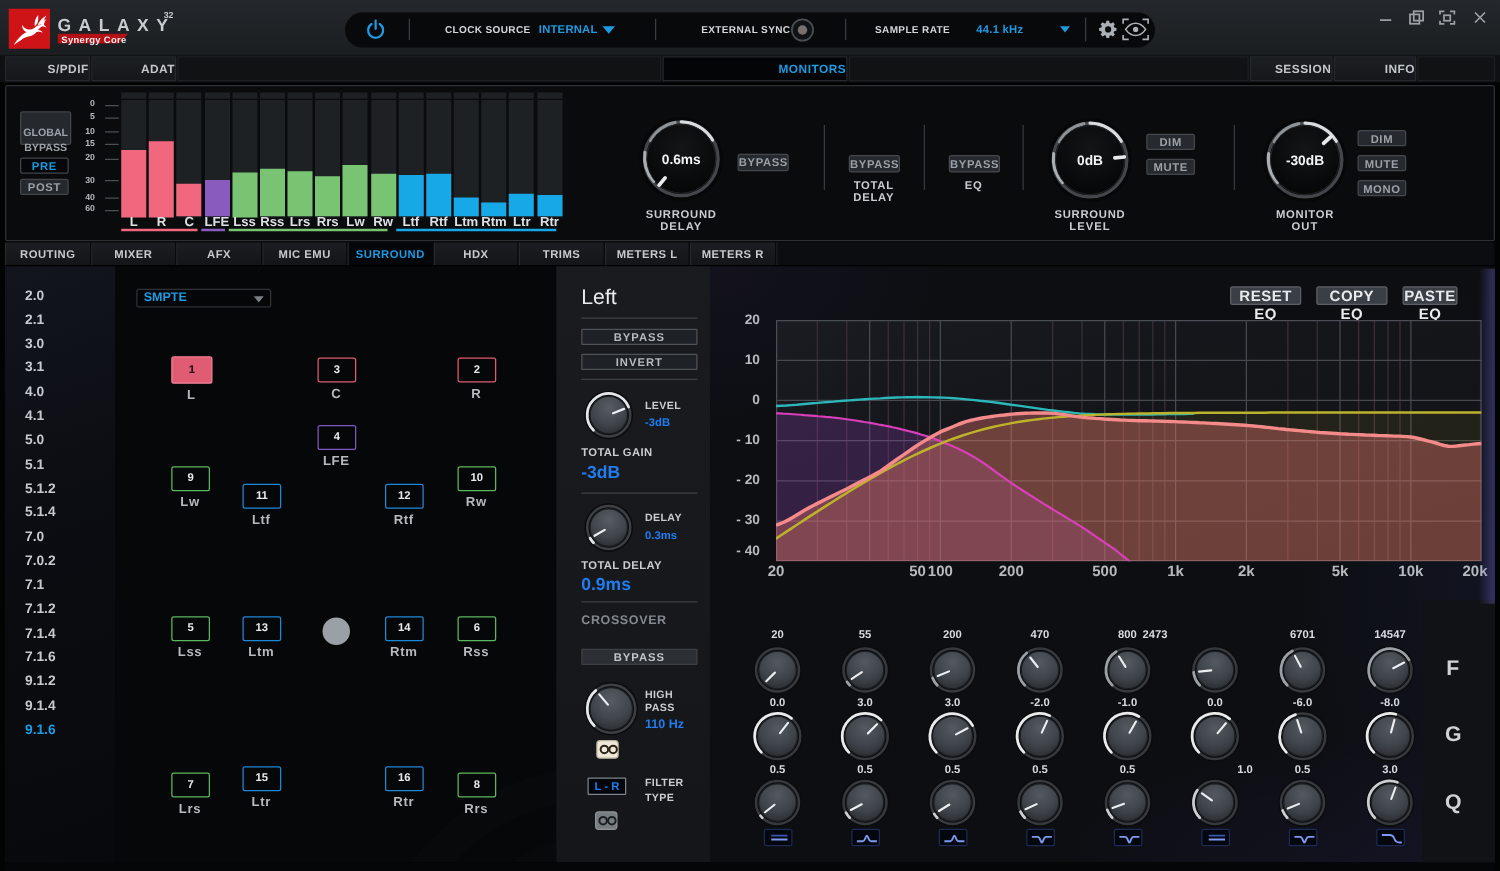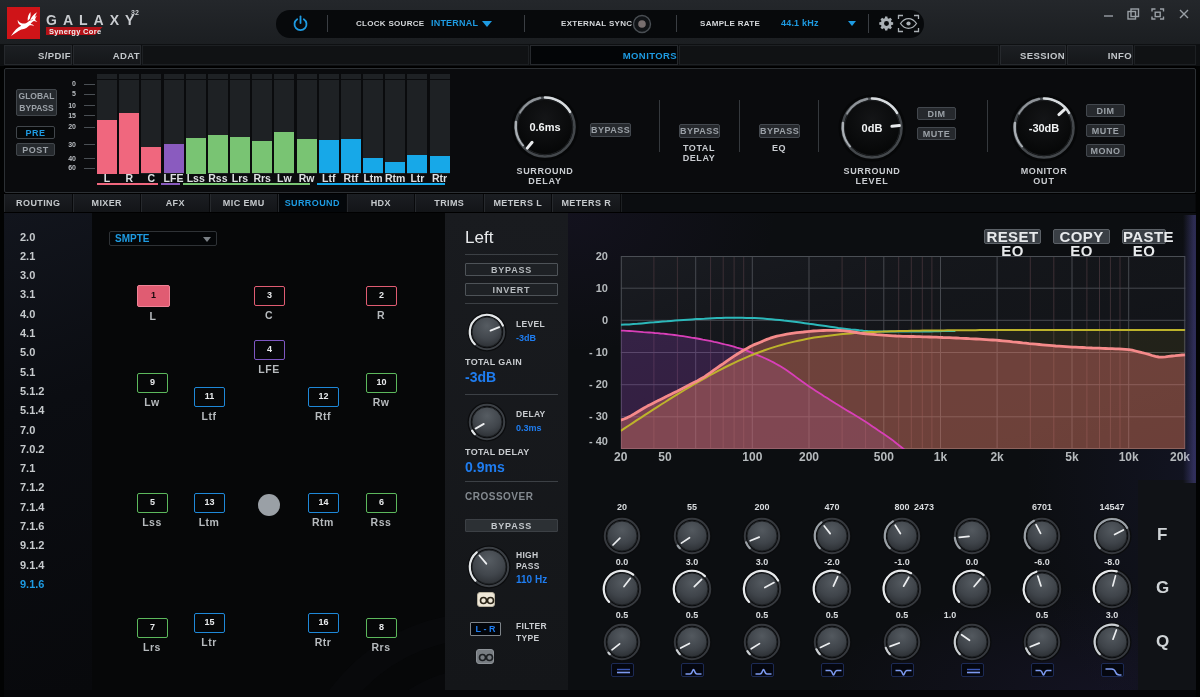--- a/index.html
+++ b/index.html
@@ -37,21 +37,21 @@
 #spkpanel{left:92px;top:213px;width:353px;height:477px;background:#060708;overflow:hidden}
 .spkbox{position:absolute;width:31px;height:20px;border-radius:2px;border:1.5px solid;background:transparent;color:#e8eaec;font-size:9px;font-weight:bold;text-align:center;line-height:17px}
 .spklab{position:absolute;width:40px;text-align:center;font-size:10.5px;font-weight:bold;color:#b6babd;letter-spacing:.5px}
 #leftpanel{left:445px;top:213px;width:123px;height:477px;background:linear-gradient(#191b1f,#141619)}
 .hr{position:absolute;left:16px;width:95px;height:1px;background:#3c4045}
 .lbtn{position:absolute;left:16px;width:95px;height:13px;background:#1e2125;border:1px solid #4e5358;border-radius:1px;color:#b7bbbf;font-size:9px;font-weight:bold;text-align:center;line-height:12px;letter-spacing:.8px}
 .slab{position:absolute;font-size:8.5px;font-weight:bold;color:#c9ccd0;letter-spacing:.3px}
 .bigblue{position:absolute;font-size:14px;font-weight:bold;color:#1f7df0}
 .smblue{position:absolute;font-size:9px;font-weight:bold;color:#1f7df0}
 #eqtop{left:568px;top:213px;width:632px;height:477px;background:#0c0e11}
-.eqbtn{position:absolute;background:#3a3f45;border:1px solid #5c6167;border-radius:2px;color:#e8eaec;font-size:15px;font-weight:bold;text-align:center;letter-spacing:.4px}
+.eqbtn{position:absolute;background:#3a3f45;border:1px solid #5c6167;border-radius:2px;color:#e8eaec;font-size:12px;font-weight:bold;text-align:center;letter-spacing:.4px}
 .xlab{position:absolute;font-size:12px;font-weight:bold;color:#b6babd;text-align:center}
 .ylab{position:absolute;font-size:11px;font-weight:bold;color:#b6babd;text-align:right;width:30px}
 .kv{position:absolute;font-size:9px;font-weight:bold;color:#d8dbde;text-align:center;width:44px}
 .fgq{position:absolute;font-size:17px;font-weight:bold;color:#cfd3d6}
 .ficon{position:absolute;width:23px;height:14px;background:#05070f;border:1px solid #1c2a55;border-radius:2px}
 </style></head><body>
 <div class="abs" id="topbar"></div>
 <div class="abs" id="logo"><svg width="33" height="32" viewBox="0 0 33 32">
 <g fill="#fff">
 <path d="M4 29 C7.5 23.5 10.7 20.3 14.2 18.8 C11.5 17.4 10.4 15.3 10.8 12.8 C11.7 14.9 13.2 16.1 15.4 16.5 C17.6 16.8 19.5 16.3 21.2 14.7 C22.4 13.6 23.8 13 25.4 12.9 C26.6 10.6 28.2 9.1 30.2 8.4 C28.9 9.8 28.2 11.3 28.2 13 L30.4 15 L27 14 C25.5 14.6 24.4 15.6 23.6 17 C25.1 17.1 26.3 17.8 27.1 19.2 C25.6 18.3 24 18.1 22.3 18.6 C20.6 20.6 18.4 21.8 15.7 22.2 C13.8 22.5 11.9 23.4 10 24.9 C7.9 26.2 5.9 27.5 4 29 Z"></path>
@@ -109,21 +109,21 @@
 <div class="abs" id="row2"></div>
 <div class="abs t2" style="left:4px;top:45px;width:68px">S/PDIF</div>
 <div class="abs t2" style="left:73px;top:45px;width:68px">ADAT</div>
 <div class="abs t2" style="left:142px;top:45px;width:387px;background:#101214;border-color:#1d2023"></div>
 <div class="abs t2 t2a" style="left:530px;top:45px;width:148px">MONITORS</div>
 <div class="abs t2" style="left:679px;top:45px;width:320px;background:#101214;border-color:#1d2023"></div>
 <div class="abs t2" style="left:1000px;top:45px;width:66px">SESSION</div>
 <div class="abs t2" style="left:1067px;top:45px;width:66px">INFO</div>
 <div class="abs t2" style="left:1134px;top:45px;width:62px;background:#101214;border-color:#1d2023"></div>
 <div class="abs" id="mpanel"></div>
-<div class="abs mbtn" style="left:16px;top:89px;width:41px;height:27px;font-size:8.5px;line-height:12px;padding-top:0">GLOBAL<br>BYPASS</div>
+<div class="abs mbtn" style="left:16px;top:89px;width:41px;height:27px;font-size:8.5px;line-height:12px;padding-top:10px">GLOBAL<br>BYPASS</div>
 <div class="abs mbtn" style="left:16px;top:126px;width:39px;height:13px;font-size:9px;line-height:12px;background:#050708;color:#1e9be2;letter-spacing:.5px">PRE</div>
 <div class="abs mbtn" style="left:16px;top:143px;width:39px;height:13px;font-size:9px;line-height:12px;letter-spacing:.5px">POST</div>
 <div class="abs scl" style="left:62px;top:80.0px">0</div>
 <div class="abs tick" style="left:84px;top:83.5px"></div>
 <div class="abs scl" style="left:62px;top:90.0px">5</div>
 <div class="abs tick" style="left:84px;top:93.5px"></div>
 <div class="abs scl" style="left:62px;top:101.5px">10</div>
 <div class="abs tick" style="left:84px;top:105px"></div>
 <div class="abs scl" style="left:62px;top:111.5px">15</div>
 <div class="abs tick" style="left:84px;top:115px"></div>
@@ -488,21 +488,21 @@
     </g>
   </svg>
 <div class="abs ylab" style="left:578px;top:249.5px">20</div>
 <div class="abs ylab" style="left:578px;top:281.7px">10</div>
 <div class="abs ylab" style="left:578px;top:313.8px">0</div>
 <div class="abs ylab" style="left:578px;top:346.0px">- 10</div>
 <div class="abs ylab" style="left:578px;top:378.2px">- 20</div>
 <div class="abs ylab" style="left:578px;top:410.3px">- 30</div>
 <div class="abs ylab" style="left:578px;top:434.5px">- 40</div>
 <div class="abs xlab" style="left:600.8px;top:450px;width:40px">20</div>
-<div class="abs xlab" style="left:645px;top:450px;width:40px">50</div>
+<div class="abs xlab" style="left:714px;top:450px;width:40px">50</div>
 <div class="abs xlab" style="left:732.3px;top:450px;width:40px">100</div>
 <div class="abs xlab" style="left:789px;top:450px;width:40px">200</div>
 <div class="abs xlab" style="left:863.8px;top:450px;width:40px">500</div>
 <div class="abs xlab" style="left:920.5px;top:450px;width:40px">1k</div>
 <div class="abs xlab" style="left:977.1px;top:450px;width:40px">2k</div>
 <div class="abs xlab" style="left:1052px;top:450px;width:40px">5k</div>
 <div class="abs xlab" style="left:1108.7px;top:450px;width:40px">10k</div>
 <div class="abs xlab" style="left:1160px;top:450px;width:40px">20k</div>
 <div class="abs" style="left:1138px;top:480px;width:58px;height:210px;background:#101216"></div>
 <div class="abs kv" style="left:600px;top:502px">20</div>
@@ -753,21 +753,21 @@
         <stop offset="0.55" stop-color="#3f444a"></stop>
         <stop offset="1" stop-color="#25282c"></stop>
       </radialGradient>
     </defs>
 <circle cx="22.0" cy="22.0" r="20.5" fill="#0b0c0e"></circle>
 <circle cx="22.0" cy="22.0" r="18.2" fill="none" stroke="#36393e" stroke-width="2"></circle>
 <path d="M9.1 34.9 A18.2 18.2 0 0 1 33.7 8.1" fill="none" stroke="#e8eaec" stroke-width="2.2" stroke-linecap="round"></path>
 <circle cx="22.0" cy="22.0" r="16" fill="url(#skg5)" stroke="#1c1f22" stroke-width="1"></circle>
 <line x1="24.1" y1="19.5" x2="30.7" y2="11.6" stroke="#eceef0" stroke-width="1.7" stroke-linecap="round"></line>
   </svg>
-<div class="abs kv" style="left:928px;top:610px">1.0</div>
+<div class="abs kv" style="left:974px;top:610px">1.0</div>
 <svg class="abs" style="left:951px;top:621px" width="42" height="42" viewBox="0 0 42 42">
 <defs>
       <radialGradient id="skq5" cx="0.5" cy="0.3" r="0.8">
 <stop offset="0" stop-color="#53595f"></stop>
         <stop offset="0.55" stop-color="#3f444a"></stop>
         <stop offset="1" stop-color="#25282c"></stop>
       </radialGradient>
     </defs>
 <circle cx="21.0" cy="21.0" r="19.5" fill="#0b0c0e"></circle>
 <circle cx="21.0" cy="21.0" r="17.2" fill="none" stroke="#36393e" stroke-width="2"></circle>

